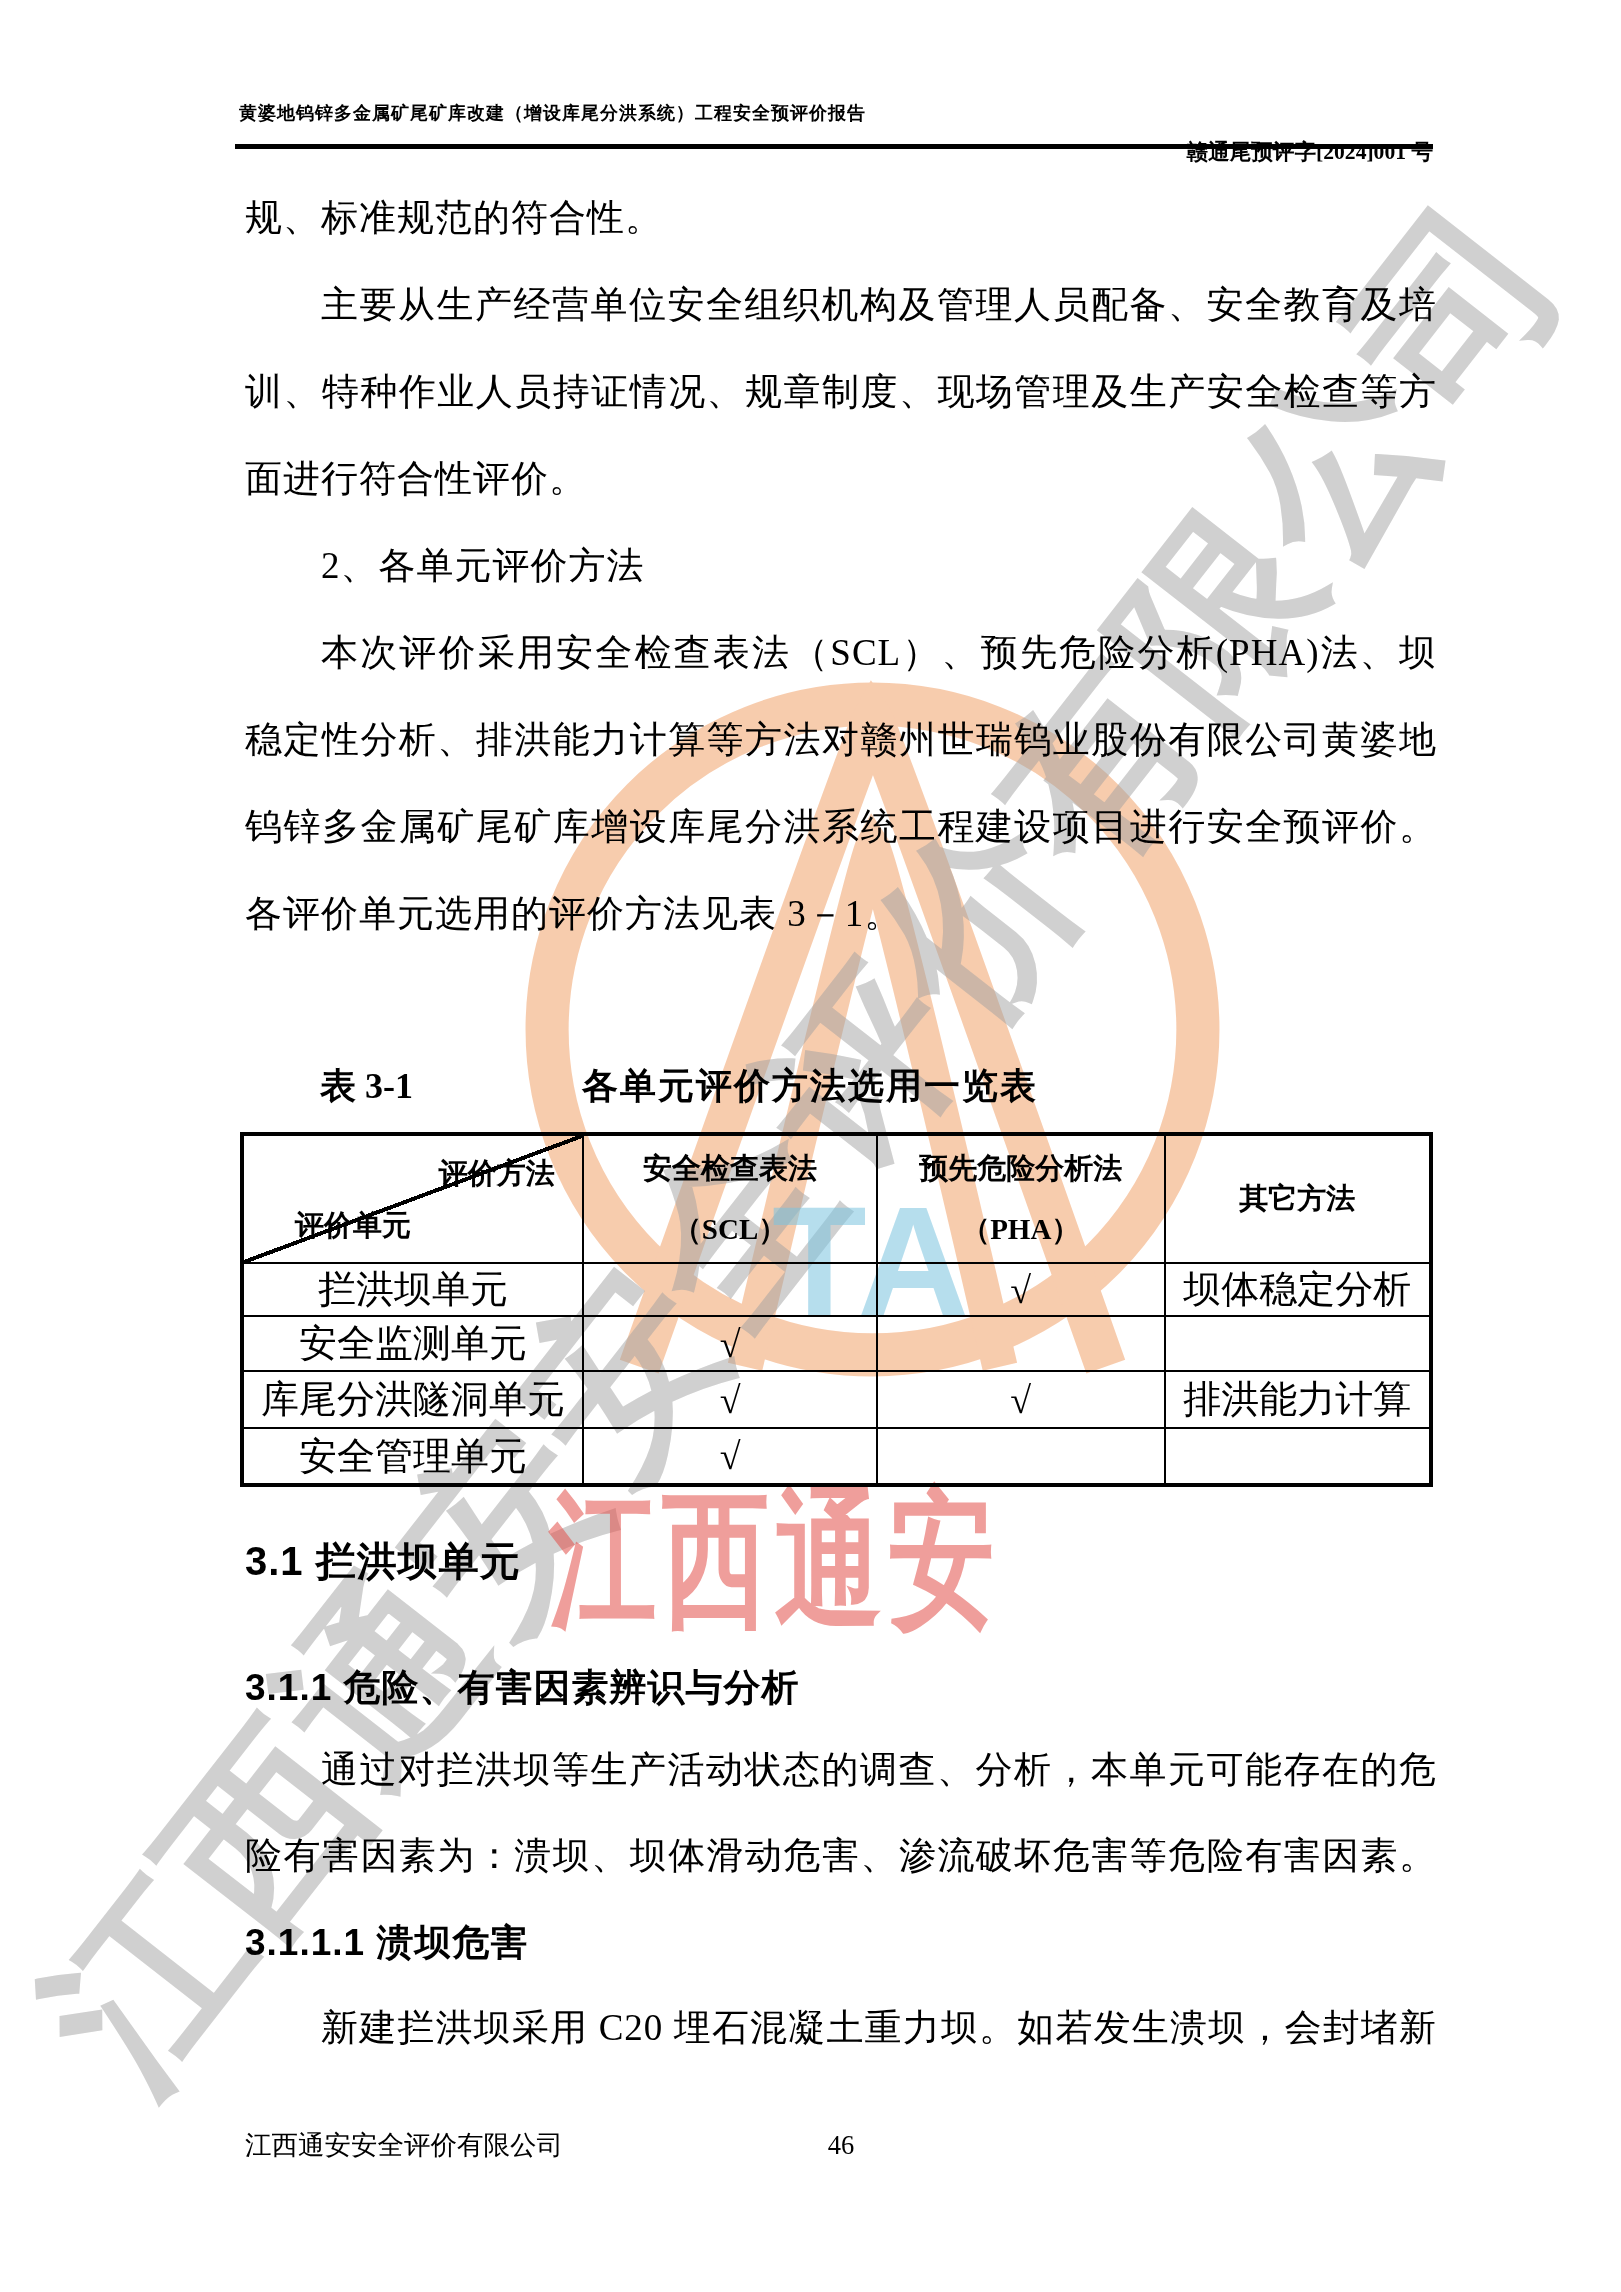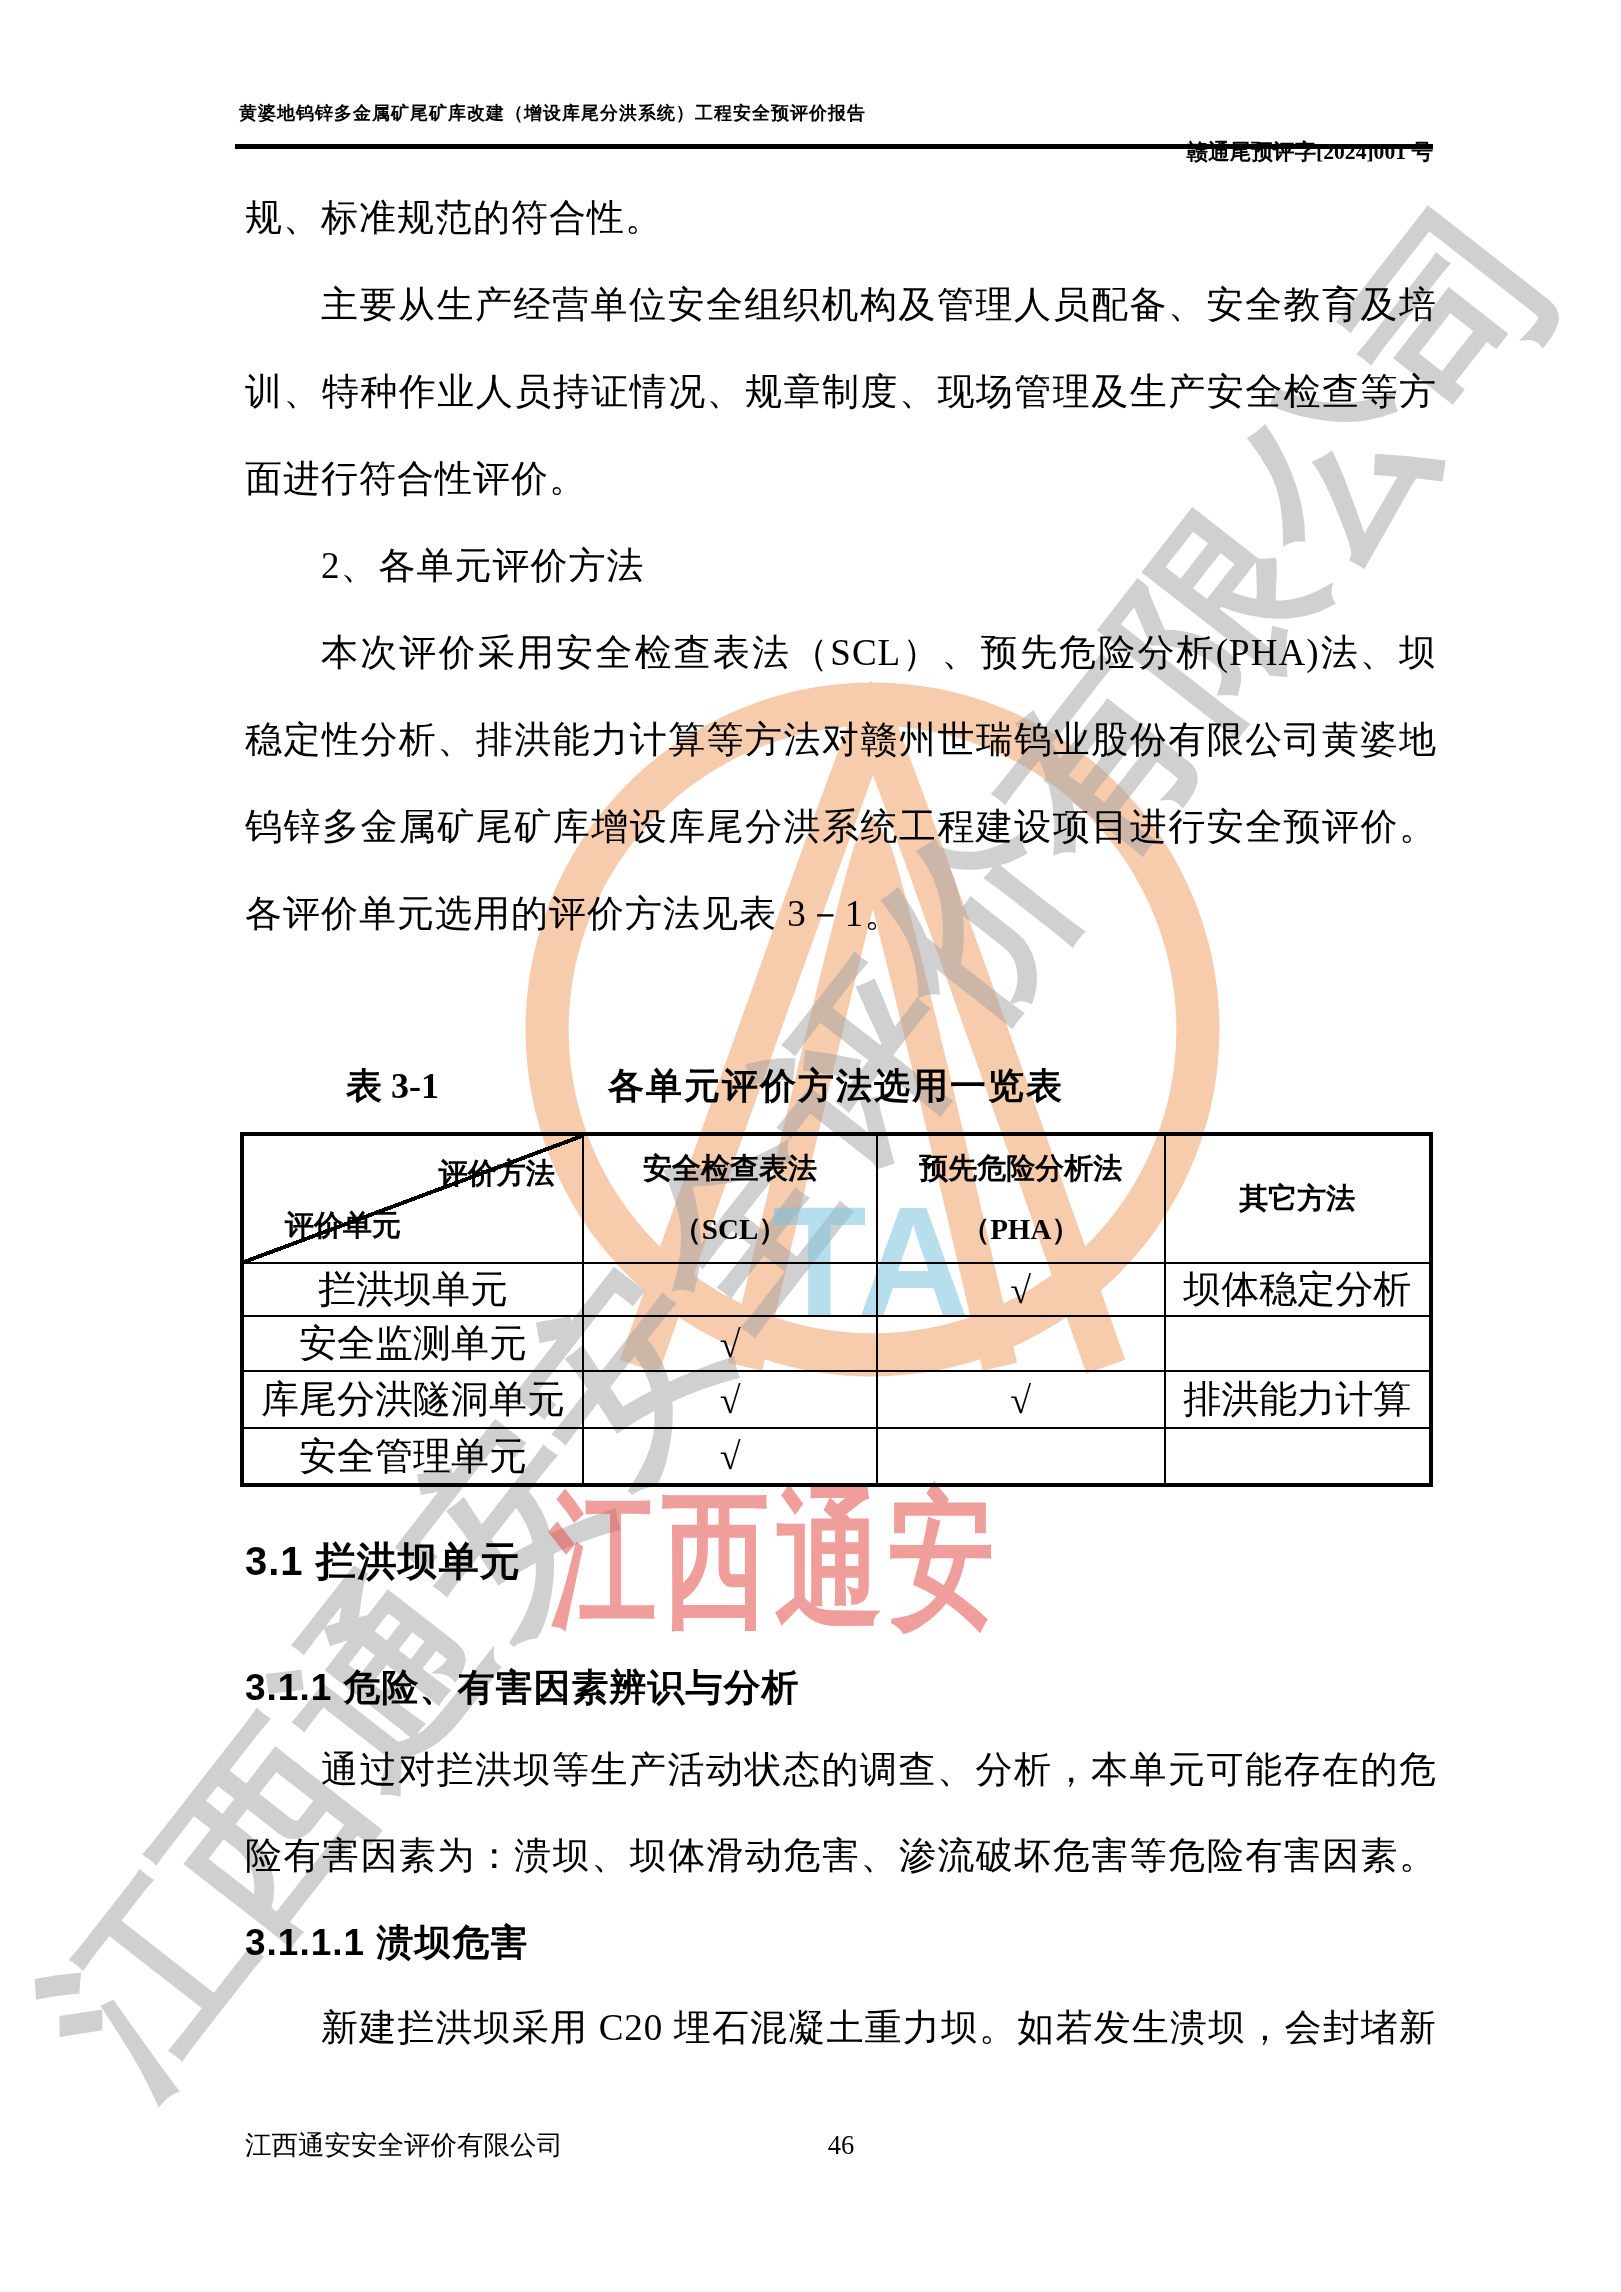--- a/index.html
+++ b/index.html
@@ -20,31 +20,31 @@
   .content{position:absolute;inset:0;z-index:1;}
   .hdr-left{position:absolute;left:239px;top:101px;font-size:18px;font-weight:bold;letter-spacing:1px;}
   .hdr-right{position:absolute;left:235px;top:101px;width:1198px;text-align:right;font-size:21.6px;font-weight:bold;margin-top:36px;}
   .hdr-rule{position:absolute;left:235px;top:144px;width:1198px;height:4.9px;background:#000;}
   .block1{position:absolute;left:245px;top:174px;width:1192px;}
   .line{height:87px;line-height:87px;font-size:37px;letter-spacing:1px;overflow:hidden;}
   .ind{text-indent:76px;}
   .fill{text-align:justify;text-align-last:justify;}
   .caption{position:absolute;left:245px;top:1059px;width:1192px;height:55px;line-height:55px;
            font-size:36px;font-weight:bold;display:flex;}
-  .caption .cap-label{margin-left:101px;}
+  .caption .cap-label{margin-left:75px;}
   .caption .cap-title{margin-left:169px;letter-spacing:2px;}
   table.mtab{position:absolute;left:240px;top:1132px;width:1193px;border-collapse:collapse;
              table-layout:fixed;border:4.9px solid #000;}
   table.mtab td,table.mtab th{border:2.9px solid #000;text-align:center;vertical-align:middle;
              font-size:38px;font-weight:normal;padding:0;overflow:hidden;}
   table.mtab .hrow th{font-weight:bold;font-size:29px;}
   .corner{position:relative;background:
       linear-gradient(to bottom right,transparent calc(50% - 2px),#000 calc(50% - 2px),#000 calc(50% + 2px),transparent calc(50% + 2px));}
   .corner .c-top{position:absolute;top:17.6px;right:27.4px;font-weight:bold;font-size:29px;}
-  .corner .c-bot{position:absolute;bottom:15.7px;left:41px;font-weight:bold;font-size:29px;}
+  .corner .c-bot{position:absolute;bottom:15.7px;left:51px;font-weight:bold;font-size:29px;}
   .hcell{line-height:61px;}
   .heading{position:absolute;left:245px;width:1192px;font-family:"Liberation Sans","DejaVu Sans",sans-serif;
            font-weight:bold;line-height:59px;letter-spacing:1px;}
   .h31{top:1532px;font-size:40px;}
   .h311{top:1658px;font-size:37px;}
   .h3111{top:1913px;font-size:37px;}
   .pline{position:absolute;left:245px;width:1192px;height:86px;line-height:86px;font-size:37px;letter-spacing:1px;}
   .footer-company{position:absolute;left:245px;top:2122px;font-size:26.5px;line-height:47px;}
   .footer-page{position:absolute;left:245px;top:2122px;width:1192px;text-align:center;font-size:26.5px;line-height:47px;}
 </style>

